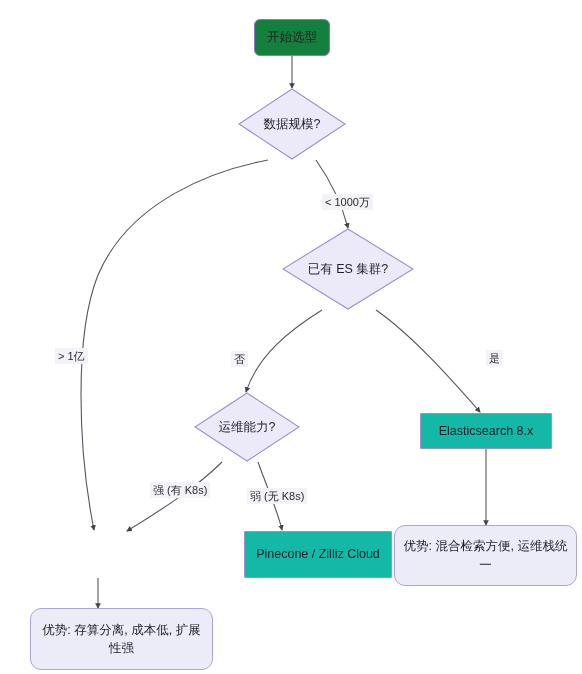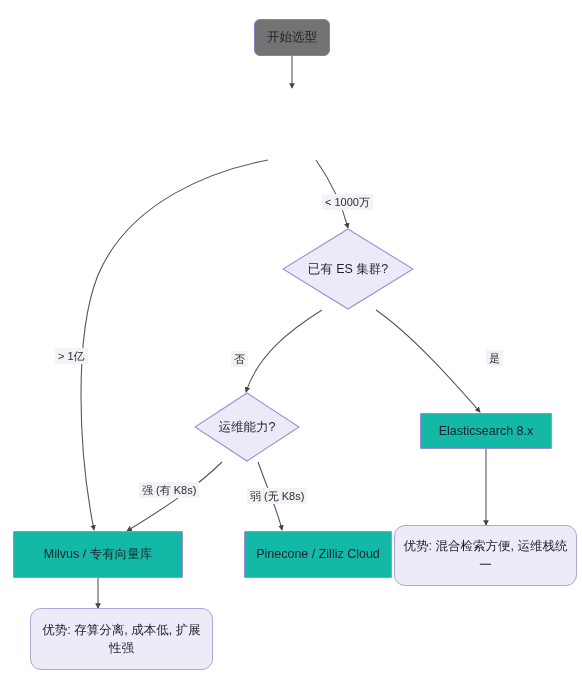--- a/index.html
+++ b/index.html
@@ -30,21 +30,21 @@
     font-size: 12.5px;
     line-height: 1.45;
     z-index: 3;
   }
   .node-rect {
     background: #14b8a6;
     border: 1px solid #9f8fd0;
     border-radius: 1px;
   }
   .node-round {
-    background: #737373;
+    background: #15803d;
     border: 1.6px solid #8c79bf;
     border-radius: 6px;
   }
   .node-note {
     background: #ececf9;
     border: 1px solid #b0a4d8;
     border-radius: 11px;
     padding: 6px 8px;
   }
   .diamond-wrap {
@@ -107,42 +107,45 @@
       <path d="M 486,449 L 486,525"></path>
 
       <path d="M 98,578 L 98,608"></path>
     </g>
   </svg>
 
   <div class="node node-round" style="left:254px; top:19px; width:76px; height:37px;">
     <span>开始选型</span>
   </div>
 
+  <div class="diamond-wrap" style="left:238px; top:88px; width:108px; height:72px;">
+    <svg width="108" height="72" viewBox="0 0 108 72" xmlns="http://www.w3.org/2000/svg">
+      <polygon points="54,1 107,36 54,71 1,36" fill="#eceaf8" stroke="#9f8fd0" stroke-width="1.1"></polygon>
+    </svg>
+    <div class="diamond-label">数据规模?</div>
+  </div>
 
   <div class="diamond-wrap" style="left:282px; top:228px; width:132px; height:82px;">
     <svg width="132" height="82" viewBox="0 0 132 82" xmlns="http://www.w3.org/2000/svg">
       <polygon points="66,1 131,41 66,81 1,41" fill="#eceaf8" stroke="#9f8fd0" stroke-width="1.1"></polygon>
     </svg>
     <div class="diamond-label">已有 ES 集群?</div>
   </div>
 
   <div class="diamond-wrap" style="left:194px; top:392px; width:106px; height:70px;">
     <svg width="106" height="70" viewBox="0 0 106 70" xmlns="http://www.w3.org/2000/svg">
       <polygon points="53,1 105,35 53,69 1,35" fill="#eceaf8" stroke="#9f8fd0" stroke-width="1.1"></polygon>
     </svg>
     <div class="diamond-label">运维能力?</div>
   </div>
 
   <div class="node node-rect" style="left:420px; top:413px; width:132px; height:36px;">
     <span>Elasticsearch 8.x</span>
   </div>
 
-  <div class="node node-rect" style="left:13px; top:531px; width:170px; height:47px;">
-    <span>Milvus / 专有向量库</span>
-  </div>
 
   <div class="node node-rect" style="left:208px; top:531px; width:148px; height:47px;margin-left:36px;">
     <span>Pinecone / Zilliz Cloud</span>
   </div>
 
   <div class="node node-note" style="left:394px; top:525px; width:183px; height:61px;">
     <span>优势: 混合检索方便, 运维栈统一</span>
   </div>
 
   <div class="node node-note" style="left:10px; top:608px; width:183px; height:62px;margin-left:20px;">
@@ -150,17 +153,17 @@
   </div>
 
   <div class="edge-label" style="left:322px; top:194px;">&lt; 1000万</div>
 
   <div class="edge-label" style="left:55px; top:348px;">&gt; 1亿</div>
 
   <div class="edge-label" style="left:231px; top:351px;">否</div>
 
   <div class="edge-label" style="left:486px; top:350px;">是</div>
 
-  <div class="edge-label" style="left:139px; top:482px;text-align:right;">强 (有 K8s)</div>
+  <div class="edge-label" style="left:150px; top:482px;text-align:right;">强 (有 K8s)</div>
 
   <div class="edge-label" style="left:247px; top:488px;">弱 (无 K8s)</div>
 
 </div>
 
 </body></html>

